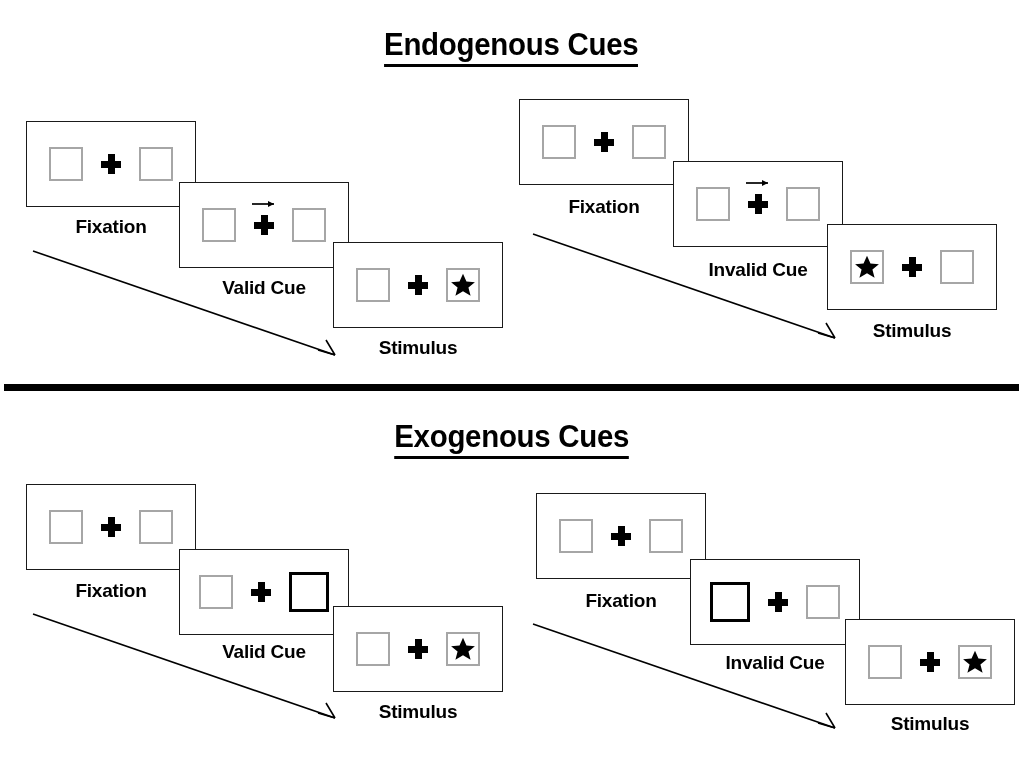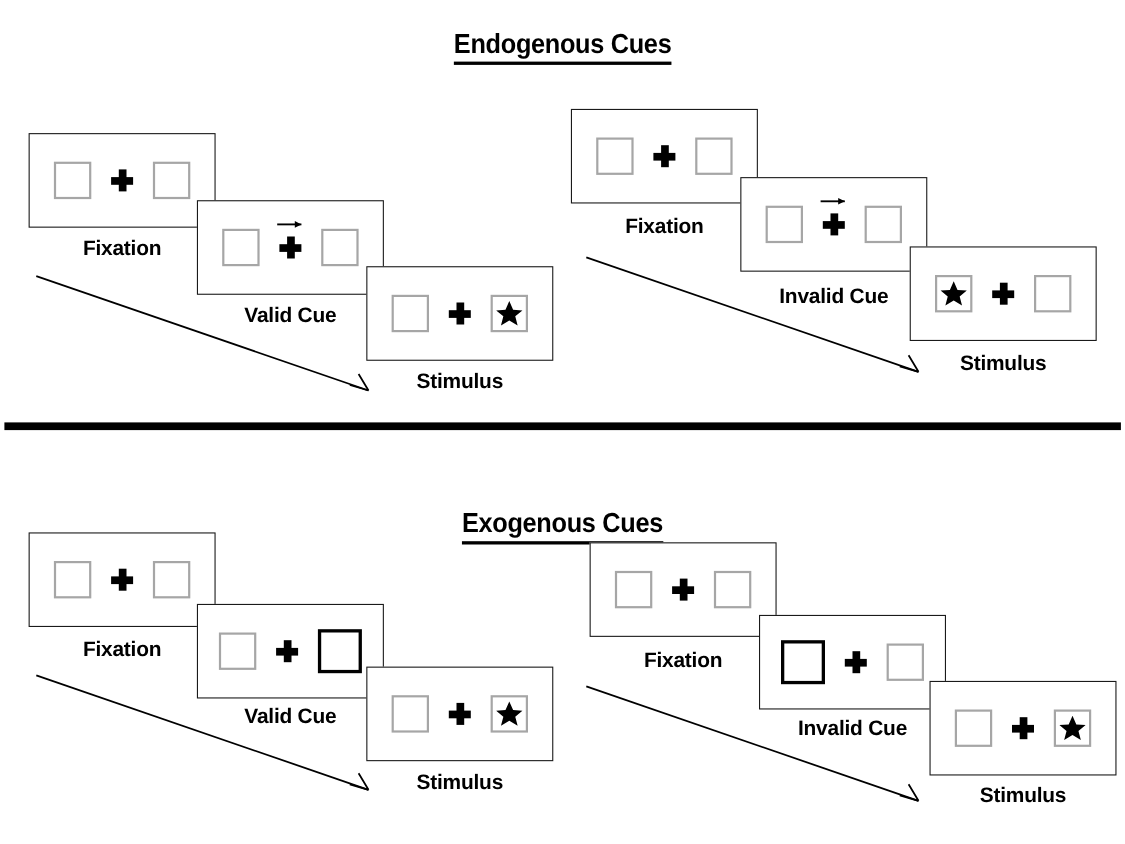--- a/index.html
+++ b/index.html
@@ -7,33 +7,33 @@
     width:1023px;height:767px;position:relative;overflow:hidden;
     font-family:"Liberation Sans","DejaVu Sans",sans-serif;
     color:#000000;
   }
 
   
   .section-title{
     position:absolute;
     left:0;width:1023px;
     text-align:center;
-    font-size:25px;
+    font-size:32px;
     font-weight:bold;
     letter-spacing:-0.3px;
     white-space:nowrap;
   }
   .section-title span{
     display:inline-block;
     border-bottom:3px solid #000;
     padding-bottom:1px;
     transform:scaleX(0.92);
   }
   #title-endogenous{top:26px;}
-  #title-exogenous{top:418px;margin-top:44px;}
+  #title-exogenous{top:418px;}
 
   
   .divider{
     position:absolute;
     left:4px;top:384px;
     width:1015px;height:7px;
     background:#000000;
   }
 
   

